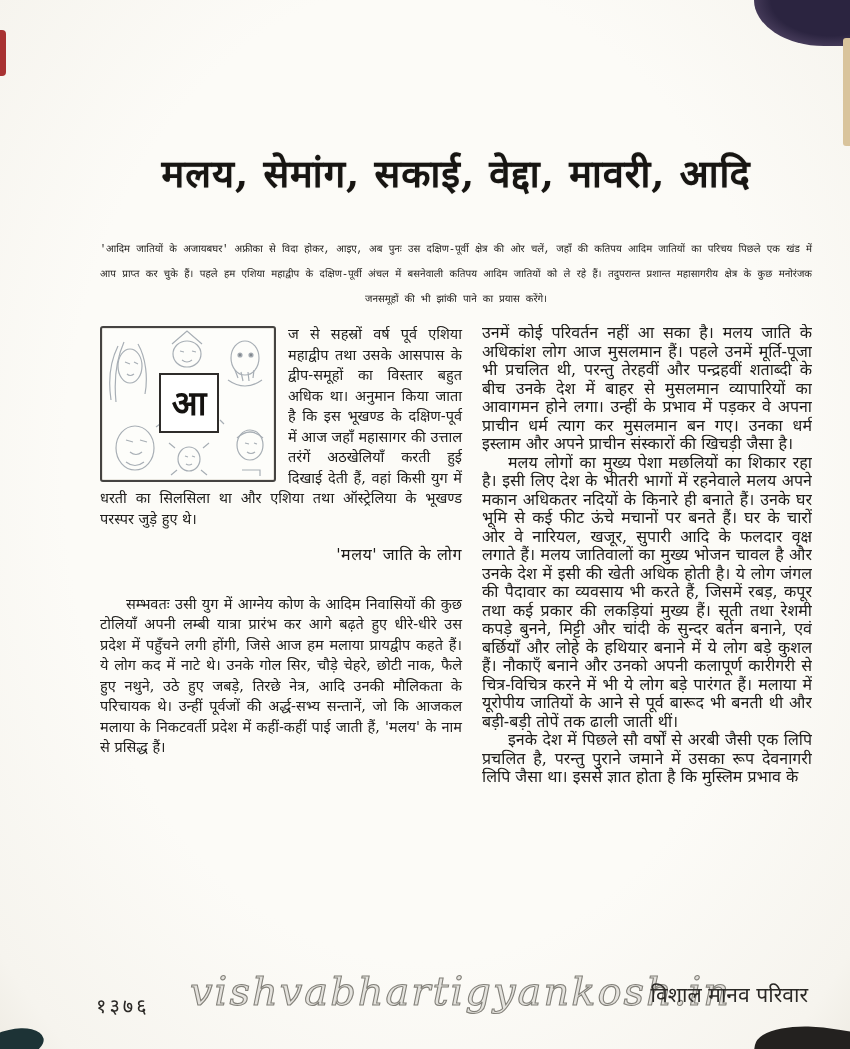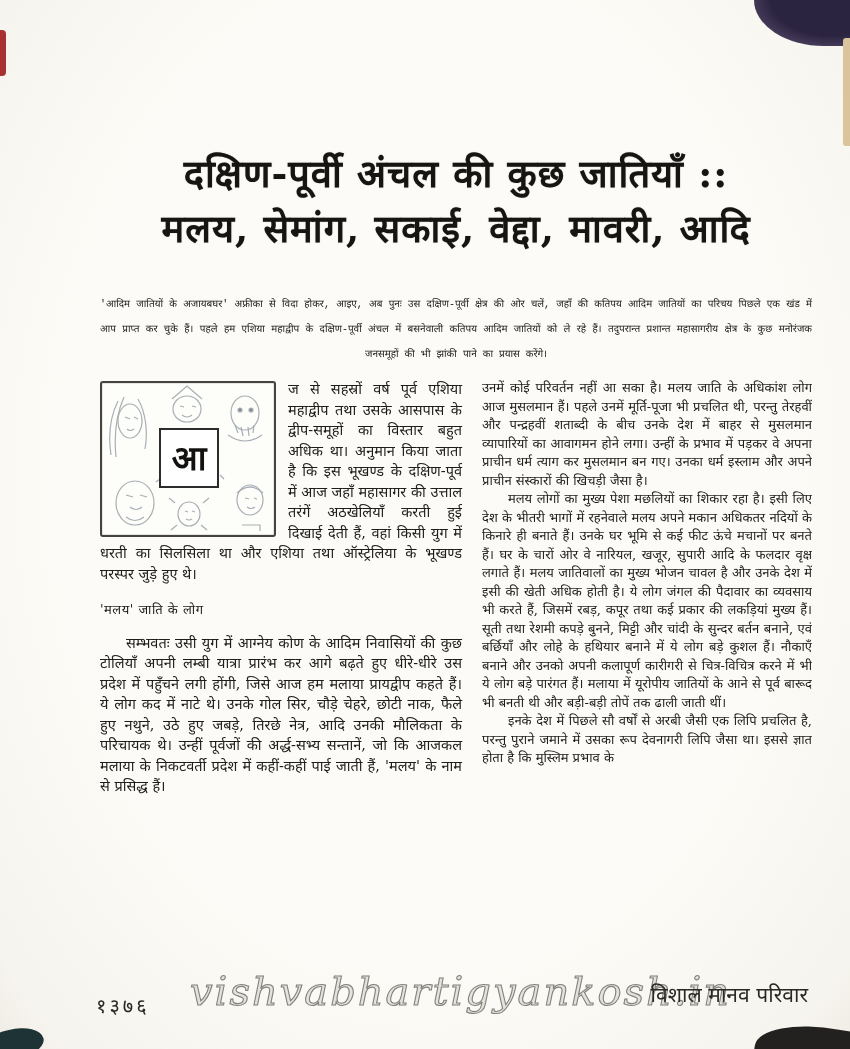--- a/index.html
+++ b/index.html
@@ -24,35 +24,35 @@
 
   .content{position:absolute;left:100px;top:146px;width:712px;}
 
   .title{font-weight:700;font-size:38px;line-height:55px;text-align:center;
     letter-spacing:1px;color:#171512;text-shadow:0 0 1px rgba(20,20,20,.35);}
   .intro{margin-top:36px;font-size:10px;line-height:25px;text-align:justify;
     text-align-last:center;color:#23211e;font-family:Liberation Mono, monospace;}
 
   .columns{display:flex;gap:20px;margin-top:12px;height:596px;overflow:hidden;}
   .col-left{width:362px;font-size:14.5px;line-height:20.5px;text-align:justify;}
-  .col-right{width:330px;font-size:13px;line-height:18.5px;text-align:justify;}
+  .col-right{width:330px;font-size:16px;line-height:18.5px;text-align:justify;}
 
   .illustration{float:left;position:relative;width:172px;height:152px;margin:2px 12px 4px 0;
     border:2px solid #454341;border-radius:3px;background:#fdfdfa;
     box-shadow:inset 0 0 0 1px #e8e6df;}
   .illustration svg{position:absolute;left:0;top:0;width:100%;height:100%;}
   .dropcap-box{position:absolute;left:57px;top:45px;width:56px;height:56px;background:#fff;
     border:2px solid #2e2c2a;display:flex;align-items:center;justify-content:center;
     font-size:34px;font-weight:700;color:#141210;}
 
   .col-left p,.col-right p{margin:0;}
   .indent{text-indent:26px;}
   .gap-top{margin-top:2px;}
-  .section-heading{text-align:left;font-size:13px;letter-spacing:.5px;
-    margin:16px 0 12px 0;color:#1c1a17;}
+  .section-heading{text-align:right;font-size:16px;letter-spacing:.5px;
+    margin:16px 0 28px 0;color:#1c1a17;}
 
   .footer{position:absolute;left:0;top:968px;width:850px;height:60px;}
   .page-number{position:absolute;left:96px;top:24px;font-size:20px;letter-spacing:3px;color:#2a2825;}
   .watermark{position:absolute;left:190px;top:0;width:470px;text-align:center;
     font-size:40px;font-style:italic;letter-spacing:2px;
     color:rgba(125,123,116,0.18);-webkit-text-stroke:1.1px #83817a;
     font-family:"DejaVu Serif","Liberation Serif",serif;white-space:nowrap;}
   .footer-right{position:absolute;right:42px;top:12px;font-size:21px;color:#2a2825;}
 </style>
 </head>
@@ -62,21 +62,20 @@
 
   <div class="art art-topright"></div>
   <div class="art art-tanstrip"></div>
   <div class="art art-redleft"></div>
   <div class="art art-botleft"></div>
   <div class="art art-botright"></div>
 
   <div class="content">
 
     <div class="title">
-      <div>दक्षिण-पूर्वी अंचल की कुछ जातियाँ ::</div>
       <div>मलय, सेमांग, सकाई, वेद्दा, मावरी, आदि</div>
     </div>
 
     <p class="intro">'आदिम जातियों के अजायबघर' अफ्रीका से विदा होकर, आइए, अब पुनः उस दक्षिण-पूर्वी क्षेत्र की ओर चलें, जहाँ की कतिपय आदिम जातियों का परिचय पिछले एक खंड में आप प्राप्त कर चुके हैं। पहले हम एशिया महाद्वीप के दक्षिण-पूर्वी अंचल में बसनेवाली कतिपय आदिम जातियों को ले रहे हैं। तदुपरान्त प्रशान्त महासागरीय क्षेत्र के कुछ मनोरंजक जनसमूहों की भी झांकी पाने का प्रयास करेंगे।</p>
 
     <div class="columns">
 
       <div class="col-left">
         <div class="illustration">
           <svg viewBox="0 0 172 152" fill="none" stroke="#99a1a9" stroke-width="1.2" opacity="0.85">

